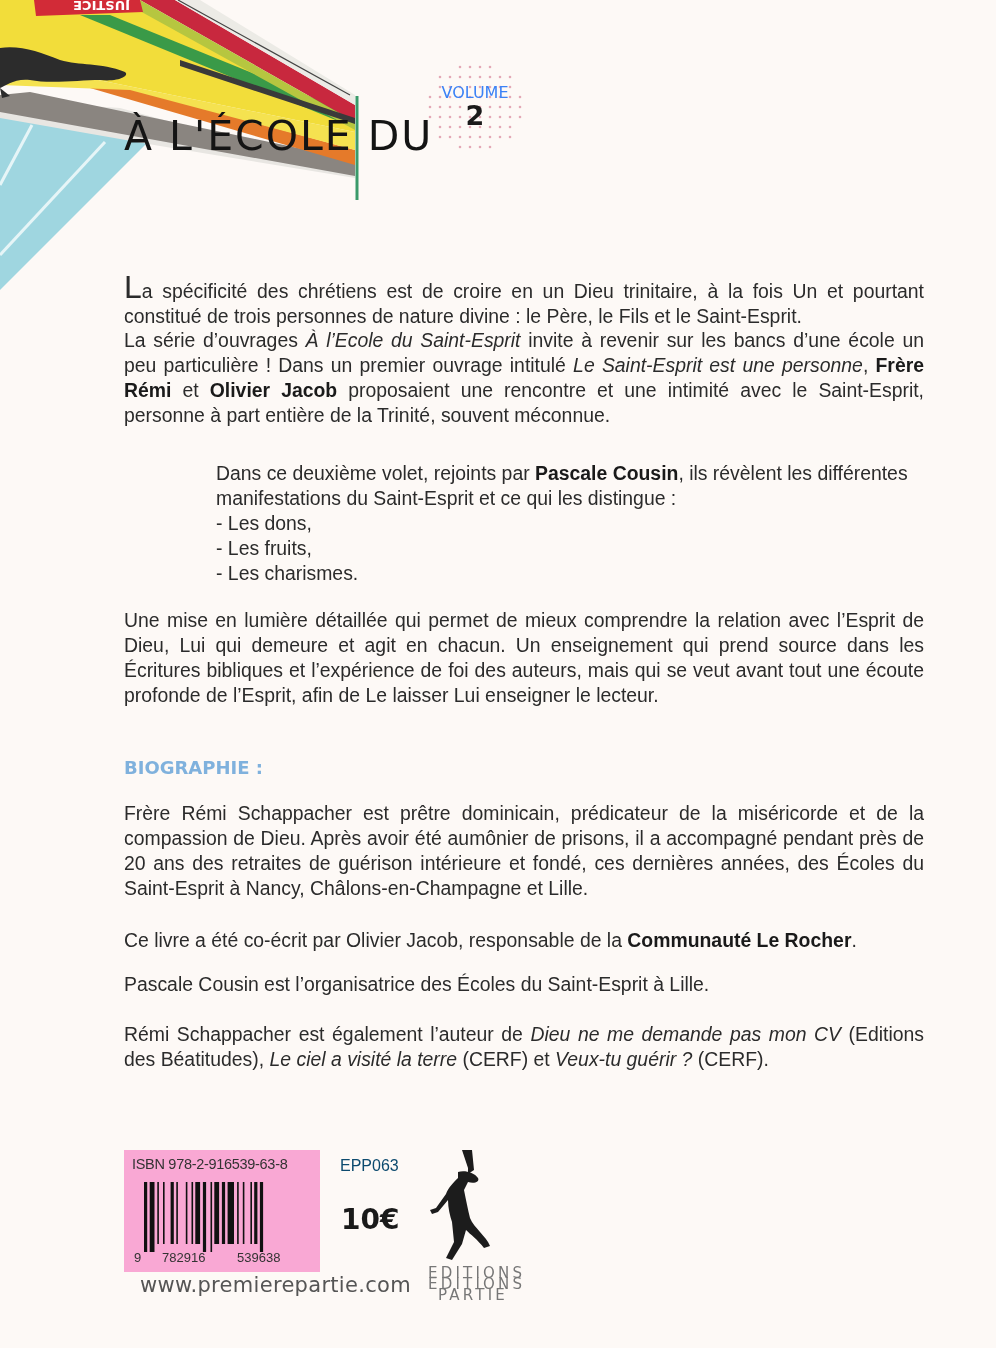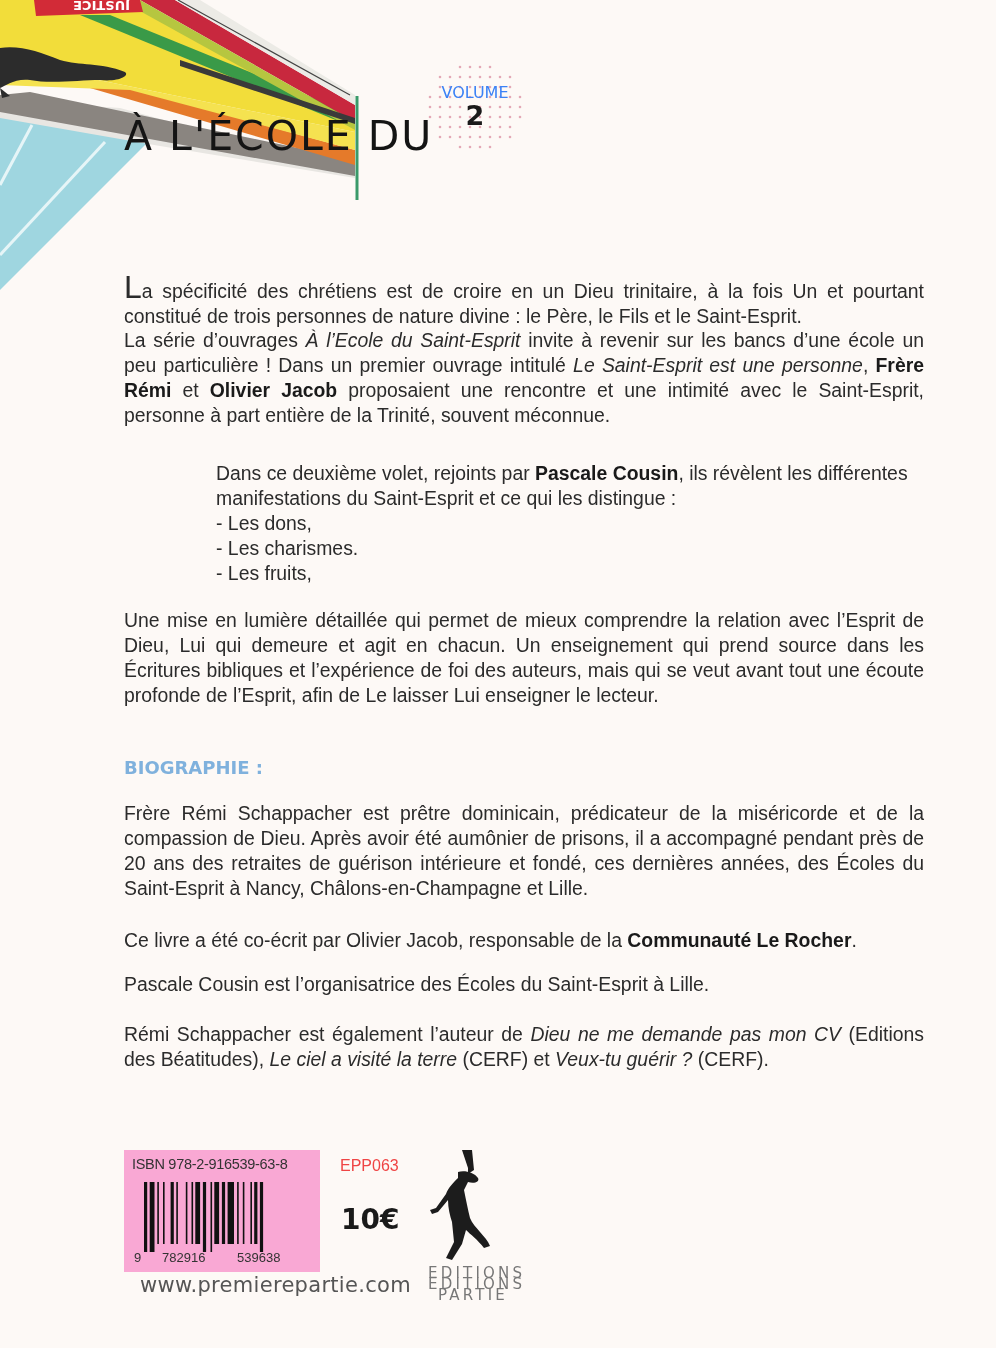--- a/index.html
+++ b/index.html
@@ -60,21 +60,21 @@
   .isbn-label {
     position: absolute; left: 8px; top: 6px; font-size: 14.5px; color: #333;
     font-family: "Liberation Sans", sans-serif; letter-spacing: -0.3px;
   }
   .barcode { position: absolute; left: 20px; top: 32px; }
   .bc-digits {
     position: absolute; top: 100px; font-size: 13px; color: #333;
     font-family: "Liberation Sans", sans-serif;
   }
   .epp {
-    position: absolute; left: 340px; top: 1157px; font-size: 16px; color: #ef4444;
+    position: absolute; left: 340px; top: 1157px; font-size: 16px; color: #0c4a6e;
     font-family: "Liberation Sans", sans-serif;
   }
   .price {
     position: absolute; left: 341px; top: 1203px; font-size: 28px; font-weight: bold; color: #1a1a1a;
     font-family: "DejaVu Sans", sans-serif;
   }
   .website {
     position: absolute; left: 140px; top: 1273px; font-size: 21px; color: #555;
     font-family: "DejaVu Sans", sans-serif; letter-spacing: 0.3px;
   }
@@ -206,22 +206,22 @@
   <div class="vlabel">VOLUME</div>
   <div class="vnum">2</div>
 </div>
 
 <p class="body-text p1"><span class="dropcap">L</span><span>a spécificité des chrétiens est de croire en un Dieu trinitaire, à la fois Un et pour­tant constitué de trois personnes de nature divine : le Père, le Fils et le Saint-Esprit.</span></p>
 
 <p class="body-text p2"><span>La série d’ouvrages </span><i>À l’Ecole du Saint-Esprit</i><span> invite à revenir sur les bancs d’une école un peu particulière ! Dans un premier ouvrage intitulé </span><i>Le Saint-Esprit est une personne</i><span>, </span><b>Frère Rémi</b><span> et </span><b>Olivier Jacob</b><span> proposaient une rencontre et une intimité avec le Saint-Esprit, personne à part entière de la Trinité, souvent méconnue.</span></p>
 
 <p class="body-text p3" style="text-align:left"><span>Dans ce deuxième volet, rejoints par </span><b>Pascale Cousin</b><span>, ils révèlent les diffé­rentes manifestations du Saint-Esprit et ce qui les distingue :</span>
   <span class="li">- Les dons,</span>
+  <span class="li">- Les fruits,</span>
   <span class="li">- Les charismes.</span>
-  <span class="li">- Les fruits,</span>
 </p>
 
 <p class="body-text p4">Une mise en lumière détaillée qui permet de mieux comprendre la relation avec l’Esprit de Dieu, Lui qui demeure et agit en chacun. Un enseignement qui prend source dans les Écritures bibliques et l’expérience de foi des auteurs, mais qui se veut avant tout une écoute profonde de l’Esprit, afin de Le laisser Lui enseigner le lecteur.</p>
 
 <div class="bio-head">BIOGRAPHIE :</div>
 
 <p class="body-text p5">Frère Rémi Schappacher est prêtre dominicain, prédicateur de la miséricorde et de la compassion de Dieu. Après avoir été aumônier de prisons, il a accompagné pendant près de 20 ans des retraites de guérison intérieure et fondé, ces dernières années, des Écoles du Saint-Esprit à Nancy, Châlons-en-Champagne et Lille.</p>
 
 <p class="body-text p6"><span>Ce livre a été co-écrit par Olivier Jacob, responsable de la </span><b>Communauté Le Rocher</b><span>.</span></p>
 

